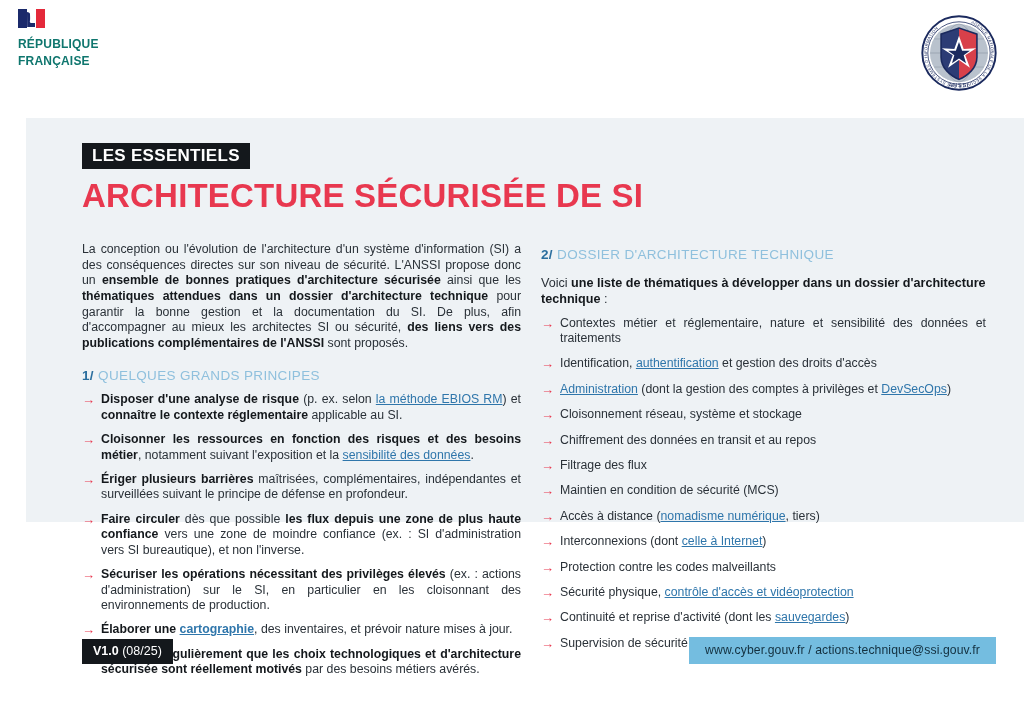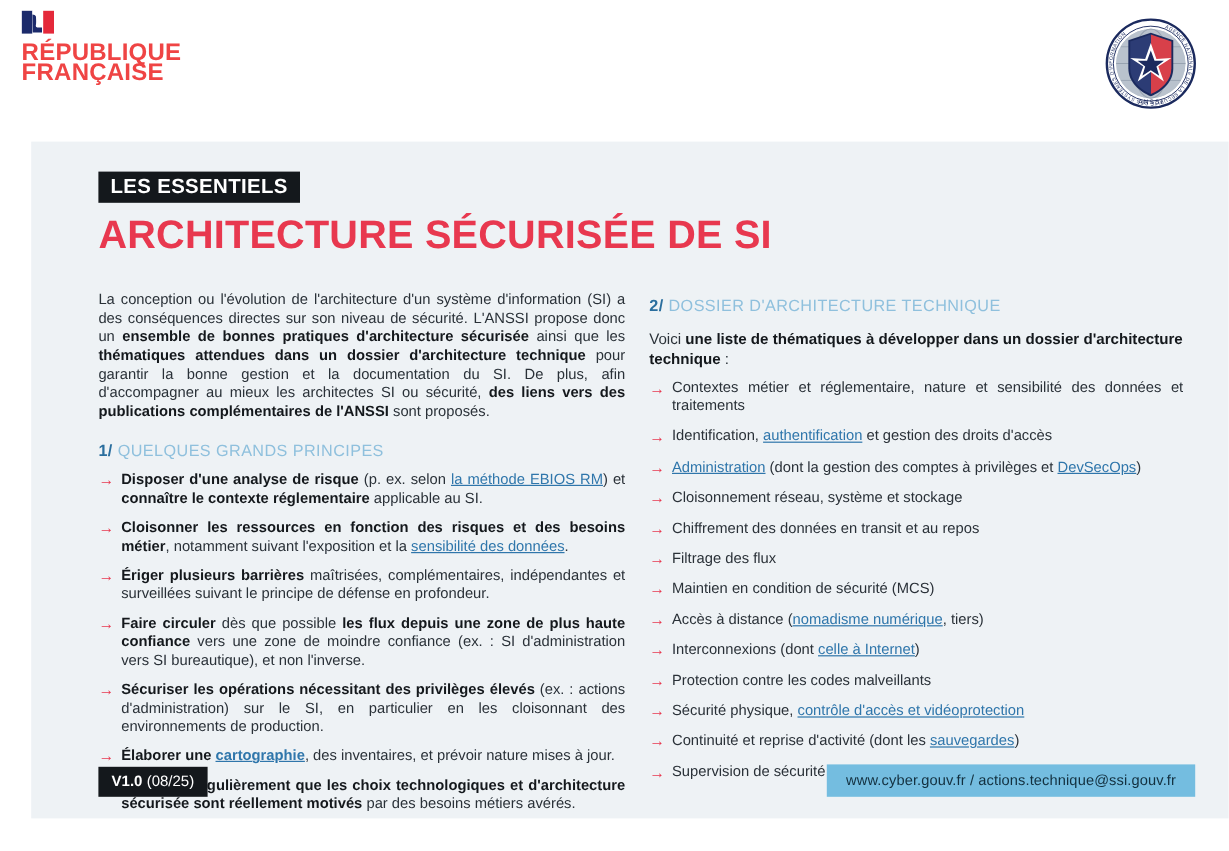--- a/index.html
+++ b/index.html
@@ -17,42 +17,42 @@
   }
 
   
   .header { position: absolute; top: 0; left: 0; width: 1024px; height: 118px; }
 
   .rf-block { position: absolute; left: 18px; top: 8px; width: 160px; }
   .rf-flag { width: 60px; height: 22px; display: block; }
   .rf-name {
     font-family: "Liberation Sans", sans-serif;
     font-weight: 700;
-    font-size: 20px;
+    font-size: 12px;
     line-height: 16.5px;
     letter-spacing: .2px;
-    color: #ef4444;
+    color: #0f766e;
     margin-top: 6px;
   }
   .rf-motto {
     font-family: "Liberation Serif", serif;
     font-style: italic;
     font-size: 9.5px;
     line-height: 10.5px;
     color: #1b1f24;
     margin-top: 6px;
   }
 
   .anssi-logo { position: absolute; right: 26px; top: 14px; width: 78px; height: 78px; }
 
   
   .panel {
     position: absolute;
     left: 26px; top: 118px;
-    width: 998px; height: 564px;
+    width: 998px; height: 404px;
     background: #eef2f5;
   }
 
   .title-wrap { position: absolute; left: 56px; top: 25px; }
   .kicker {
     display: inline-block;
     background: #14181c;
     color: #ffffff;
     font-weight: 700;
     font-size: 17px;

